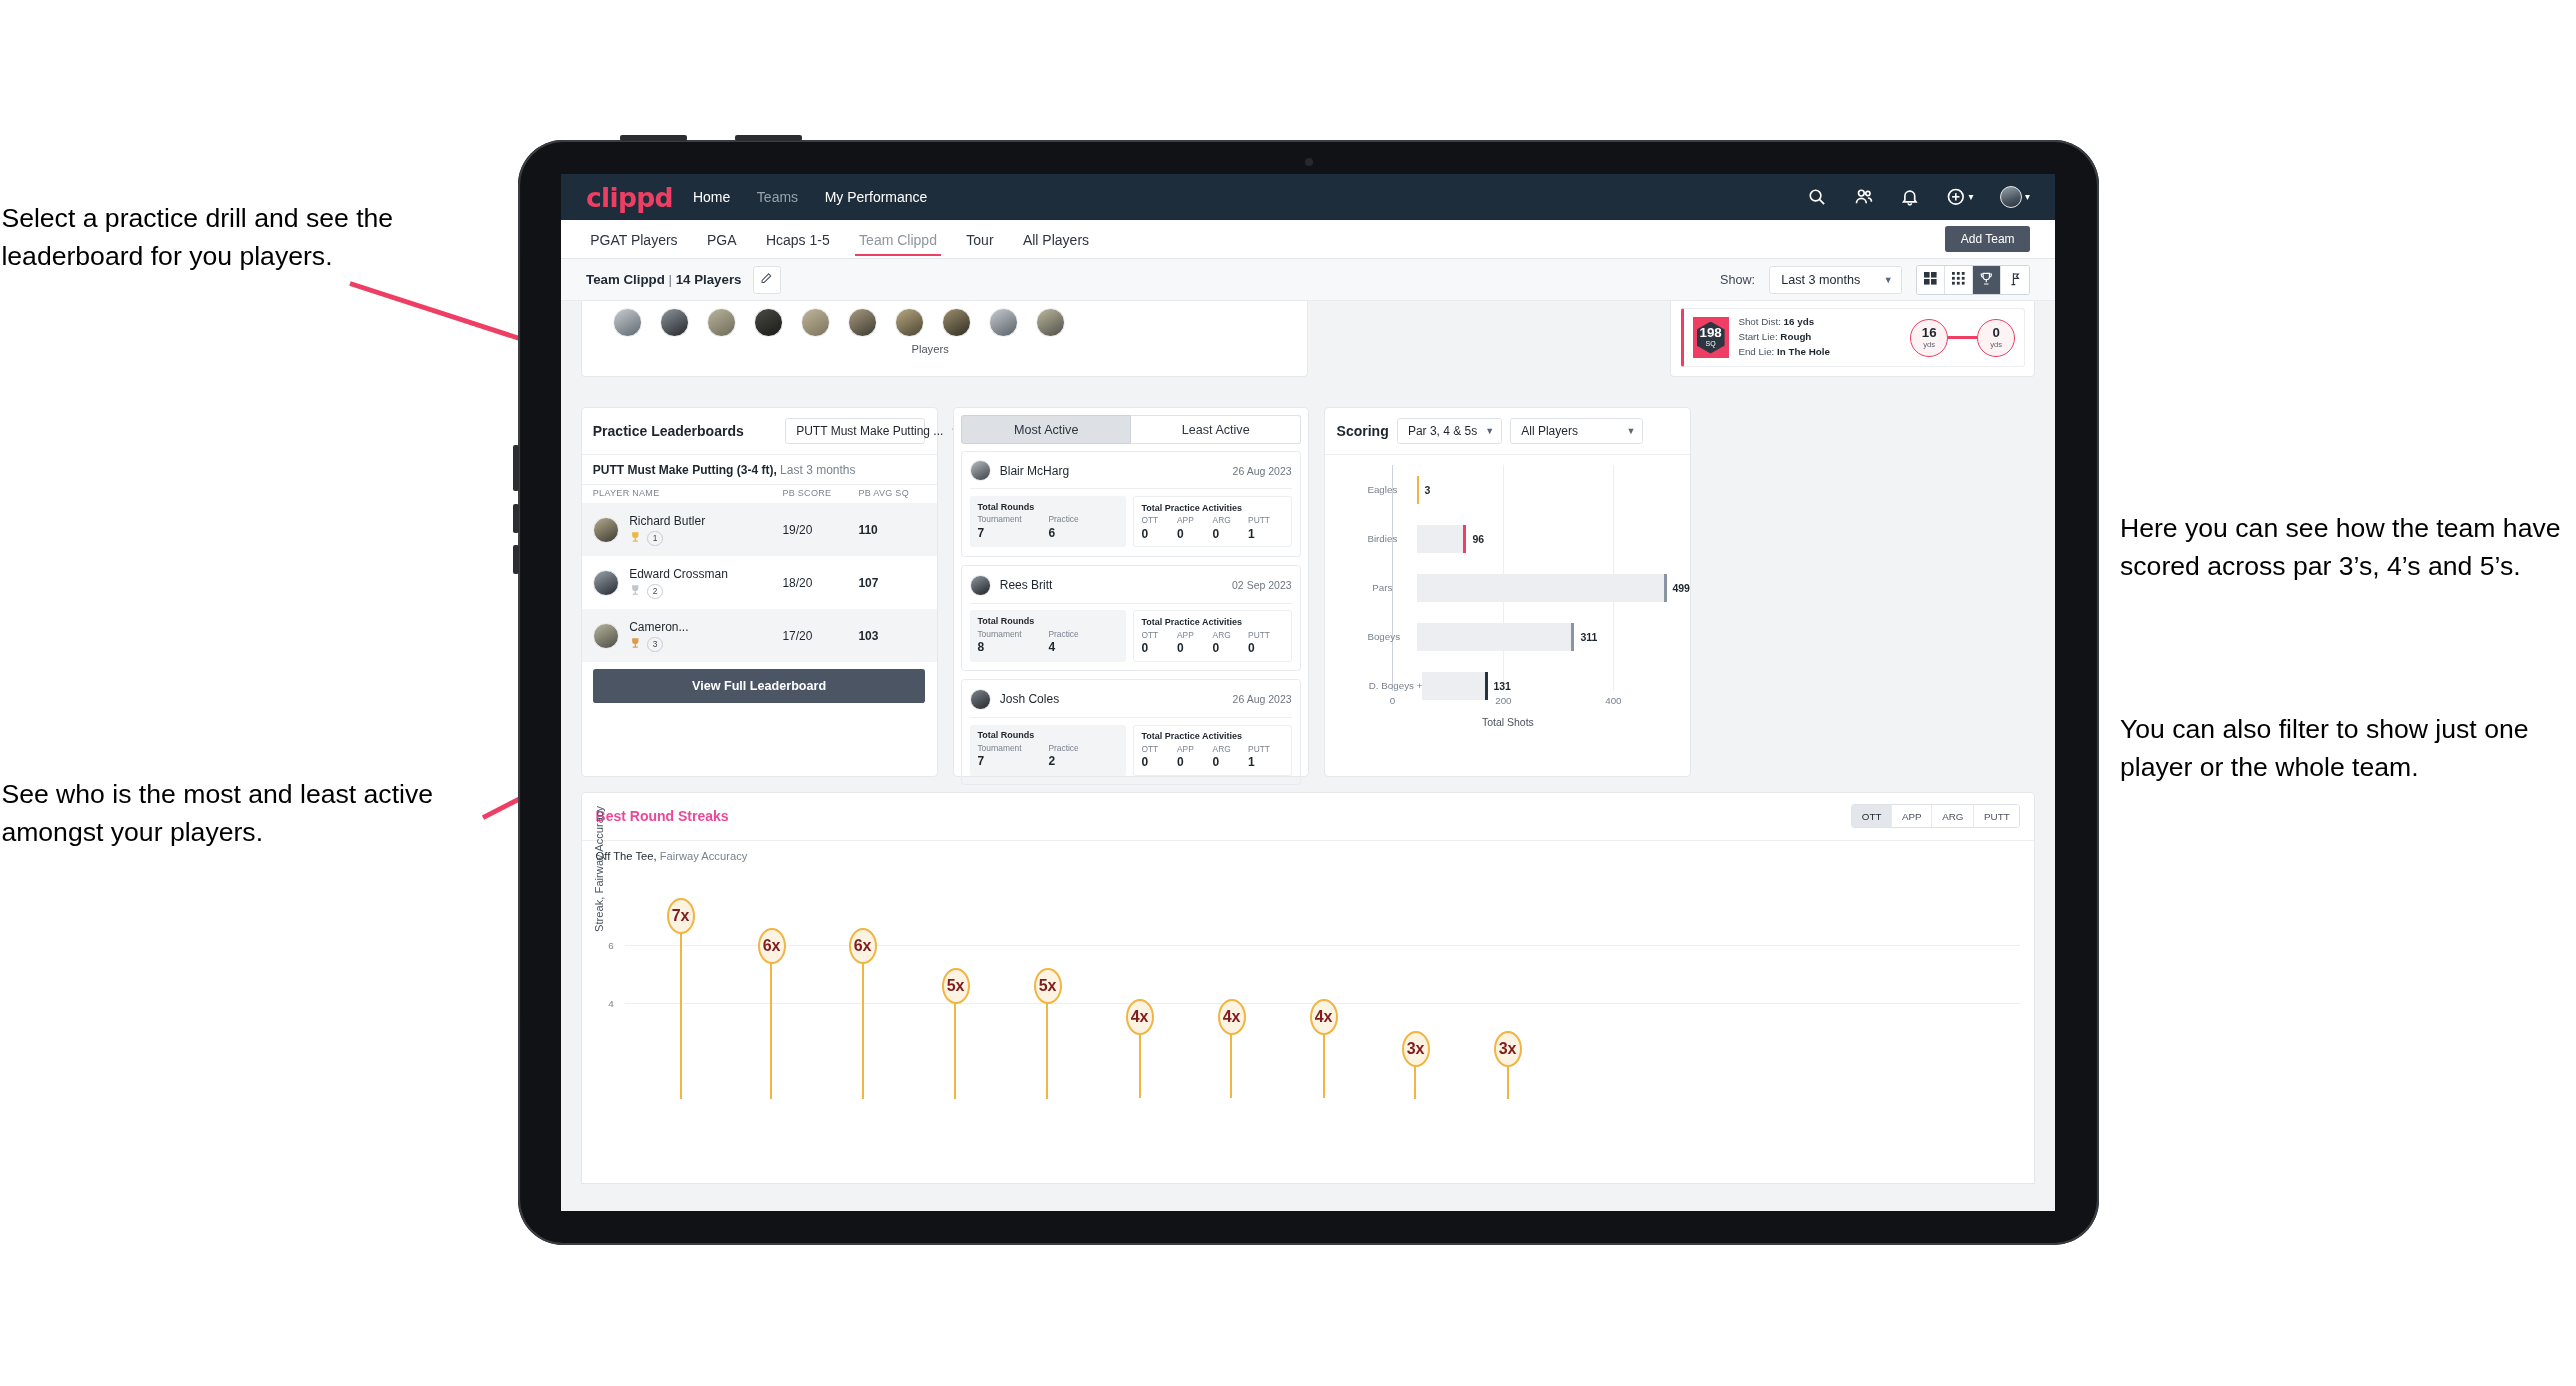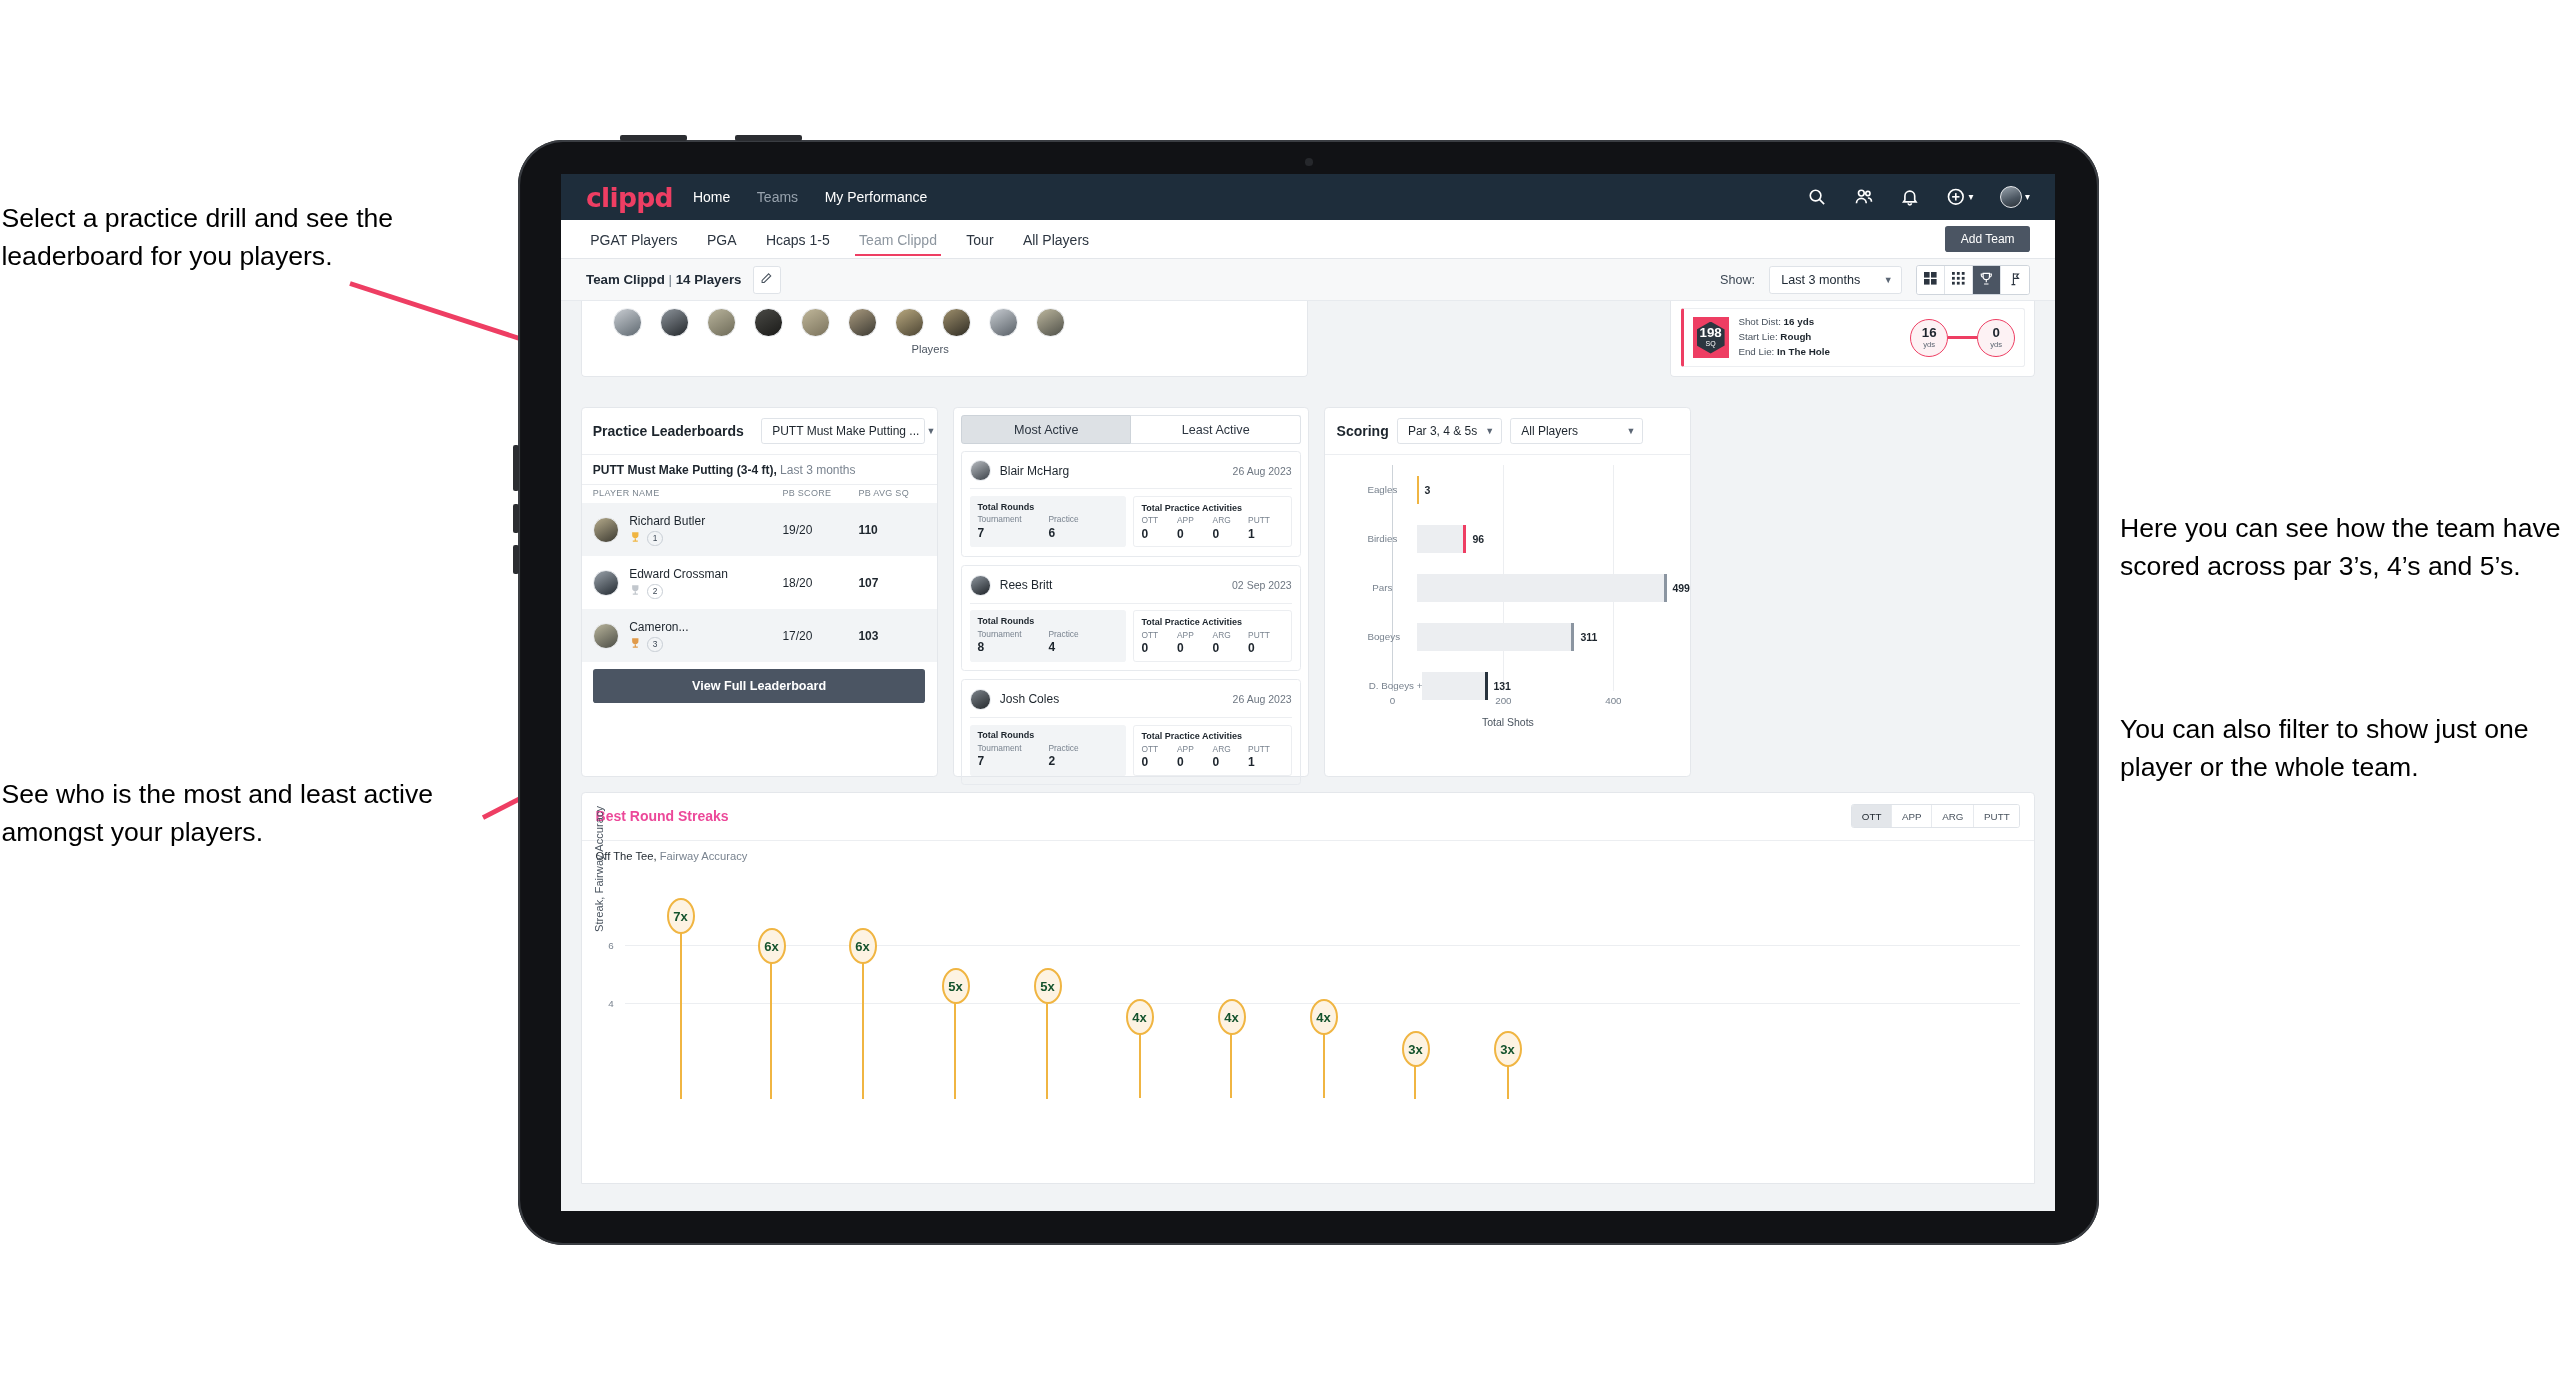--- a/index.html
+++ b/index.html
@@ -242,21 +242,21 @@
   .stsub .lt { color:#79838f; }
   .stsub b { font-weight:400; }
   .stchart { position:relative; height: 294px; margin: 7px 14px 0 14px; }
   .stylabel { position:absolute; left: -2.8px; top: 63px; transform: rotate(-90deg);
               transform-origin: left top; font-size:11.2px; color:#49535e; white-space:nowrap; }
   .stgrid { position:absolute; left: 29px; right: 0; height:0.7px; background:#eceef1; }
   .sttick { position:absolute; left: 12.6px; font-size:9.8px; color:#79838f; transform:translateY(-50%); }
   .stem { position:absolute; width:2.1px; background:#f0b542; }
   .bubble { position:absolute; border:2.1px solid #f0b542; background:#fdf3e3;
             border-radius:50%; display:flex; align-items:center; justify-content:center;
-            font-size:13px; font-weight:700; color:#14532d; }
+            font-size:16px; font-weight:700; color:#7f1d1d; }
 </style>
 </head>
 <body>
 
 <div class="stage">
 
   <div class="anno" id="anno-tl">Select a practice drill and see the leaderboard for you players.</div>
   <div class="anno" id="anno-bl">See who is the most and least active amongst your players.</div>
   <div class="anno" id="anno-r">Here you can see how the team have scored across par 3’s, 4’s and 5’s.</div>
   <div class="anno" id="anno-r2">You can also filter to show just one player or the whole team.</div>
@@ -453,21 +453,21 @@
               </div>
             </div>
           </div>
         </div>
 
         <div class="panels">
 
           <div class="card pl">
             <div class="plhead">
               <div class="t">Practice Leaderboards</div>
-              <div class="drop" style="margin-left:auto;width:164px">
+              <div class="drop" style="margin-left:auto;width:140px">
                 <span>PUTT Must Make Putting ...</span>
                 <span class="cv" style="margin-left:auto">▼</span>
               </div>
             </div>
             <div class="divider"></div>
             <div class="subttl">
               <b>PUTT Must Make Putting (3-4 ft),</b><span class="lt"> Last 3 months</span>
             </div>
             <div class="divider"></div>
             <div class="colhdr">

